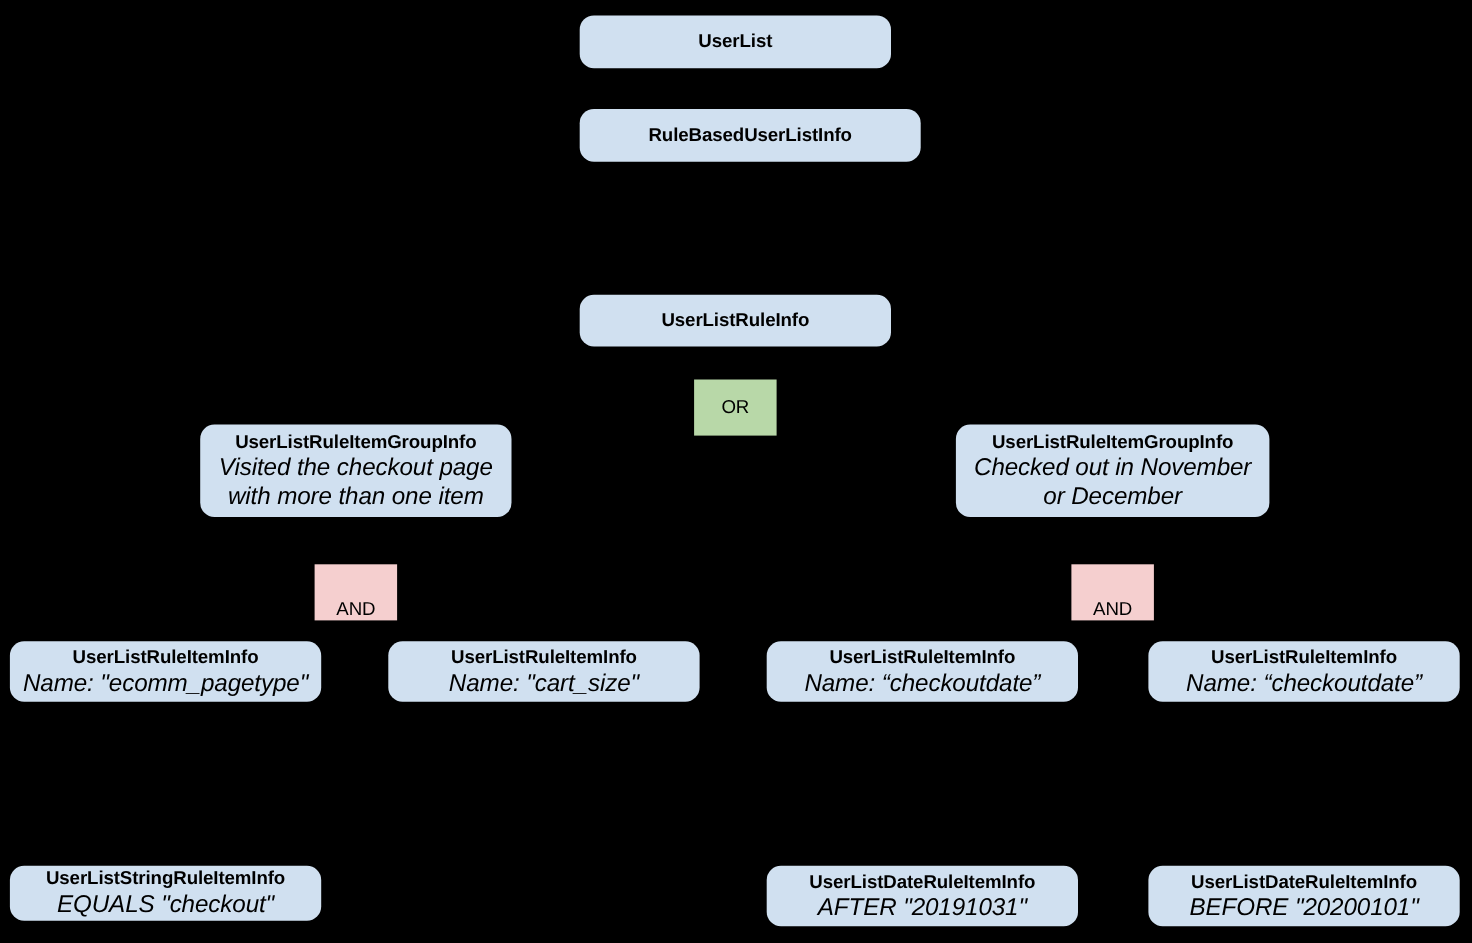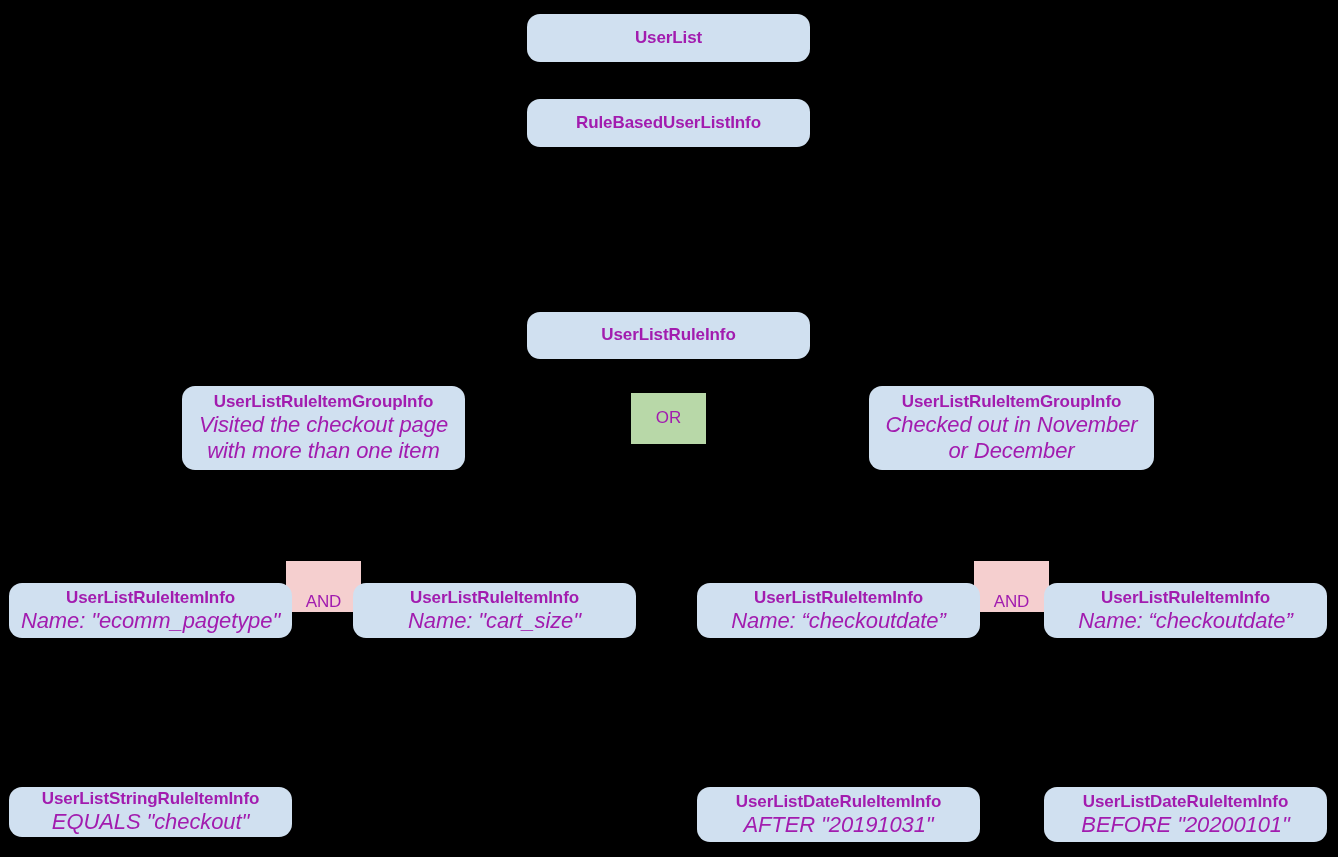--- a/index.html
+++ b/index.html
@@ -18,21 +18,21 @@
     overflow: hidden;
   }
   .node {
     position: absolute;
     box-sizing: border-box;
     display: flex;
     flex-direction: column;
     align-items: center;
     justify-content: center;
     text-align: center;
-    color: #a21caf;
+    color: #000000;
     line-height: 1.18;
   }
   .node.klass {
     background: #d0e0f0;
     border-radius: 13px;
     padding: 4px 10px;
   }
   .node .title {
     font-weight: bold;
     font-size: 17px;
@@ -44,21 +44,20 @@
     font-size: 22px;
     letter-spacing: -0.1px;
   }
   .node.group .subtitle {
     white-space: normal;
     line-height: 1.2;
   }
   .node.op {
     border-radius: 0;
     font-weight: normal;
-    margin-top: 48px;
   }
   .node.op .title {
     font-weight: normal;
     font-size: 17px;
   }
   .op-or {
     background: #b8d8a8;
   }
   .op-and {
     background: #f5cfcf;
@@ -104,26 +103,26 @@
 
   <div class="connector" style="left:150px; top:638px; width:2px; height:150px;"></div>
   <div class="connector" style="left:494px; top:638px; width:2px; height:150px;"></div>
   <div class="connector" style="left:838px; top:638px; width:2px; height:150px;"></div>
   <div class="connector" style="left:1185px; top:638px; width:2px; height:150px;"></div>
 
   <div class="node klass" style="left:527px; top:14px; width:283px; height:48px;">
     <div class="title">UserList</div>
   </div>
 
-  <div class="node klass" style="left:527px; top:99px; width:283px; height:48px;">
+  <div class="node klass" style="left:527px; top:99px; width:310px; height:48px;">
     <div class="title">RuleBasedUserListInfo</div>
   </div>
 
 
-  <div class="node klass" style="left:527px; top:268px; width:283px; height:47px;margin-top:44px;">
+  <div class="node klass" style="left:527px; top:268px; width:283px; height:47px;">
     <div class="title">UserListRuleInfo</div>
   </div>
 
   <div class="node op op-or" style="left:631px; top:345px; width:75px; height:51px;">
     <div class="title">OR</div>
   </div>
 
   <div class="node klass group" style="left:182px; top:386px; width:283px; height:84px;">
     <div class="title">UserListRuleItemGroupInfo</div>
     <div class="subtitle">Visited the checkout page with more than one item</div>

